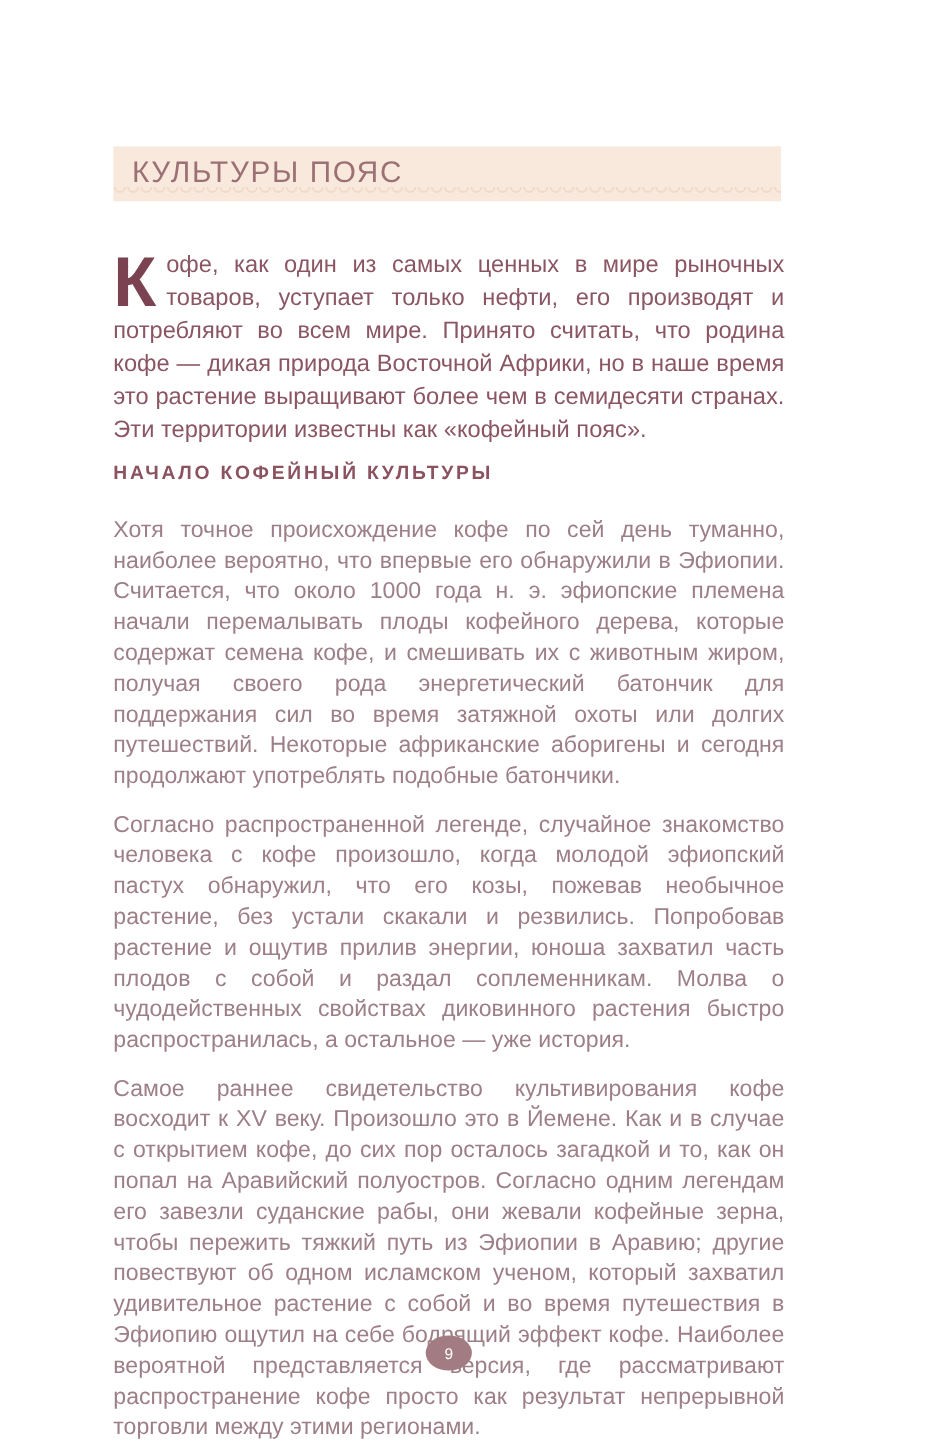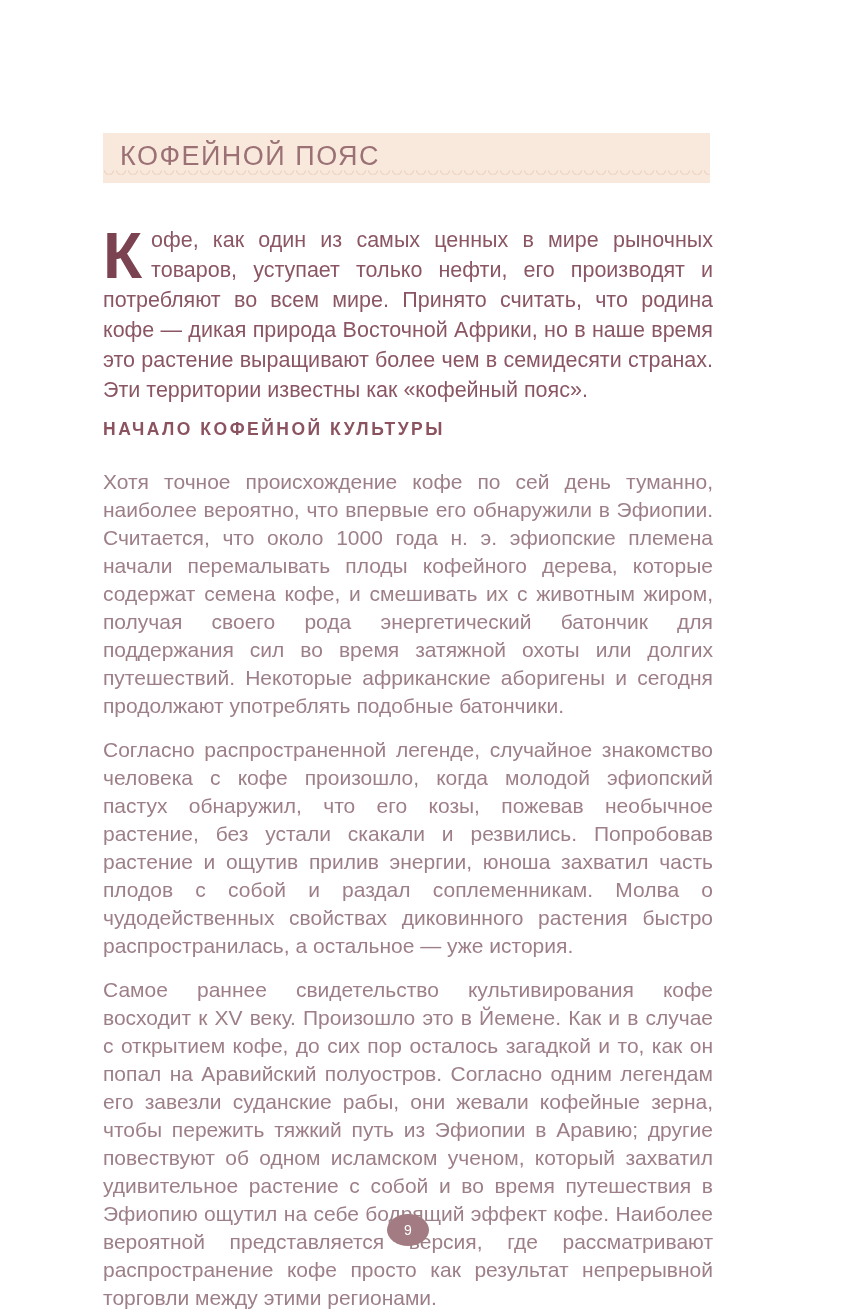--- a/index.html
+++ b/index.html
@@ -107,29 +107,29 @@
     color: #ffffff;
     font-size: 14px;
   }
 </style>
 </head>
 <body>
 
 <div class="page">
 
   <div class="banner">
-    <div class="banner-title">КОФЕЙНОЙ ПОЯС</div>
+    <div class="banner-title">КУЛЬТУРЫ ПОЯС</div>
     <div class="banner-scallop"></div>
   </div>
 
   <div class="intro">
     <span class="dropcap">К</span><span>офе, как один из самых ценных в мире рыночных товаров, уступает только нефти, его производят и потребляют во всем мире. Принято считать, что родина кофе — дикая природа Восточной Африки, но в наше время это растение выращивают более чем в семидесяти странах. Эти территории известны как «кофейный пояс».</span>
   </div>
 
-  <div class="section-heading">НАЧАЛО КОФЕЙНОЙ КУЛЬТУРЫ</div>
+  <div class="section-heading">НАЧАЛО КОФЕЙНЫЙ КУЛЬТУРЫ</div>
 
   <div class="body-text">
     <p>Хотя точное происхождение кофе по сей день туманно, наиболее вероятно, что впервые его обнаружили в Эфиопии. Считается, что около 1000 года н. э. эфиопские племена начали перемалывать плоды кофейного дерева, которые содержат семена кофе, и смешивать их с животным жиром, получая своего рода энергетический батончик для поддержания сил во время затяжной охоты или долгих путешествий. Некоторые африканские аборигены и сегодня продолжают употреблять подобные батончики.</p>
     <p>Согласно распространенной легенде, случайное знакомство человека с кофе произошло, когда молодой эфиопский пастух обнаружил, что его козы, пожевав необычное растение, без устали скакали и резвились. Попробовав растение и ощутив прилив энергии, юноша захватил часть плодов с собой и раздал соплеменникам. Молва о чудодейственных свойствах диковинного растения быстро распространилась, а остальное — уже история.</p>
     <p>Самое раннее свидетельство культивирования кофе восходит к XV веку. Произошло это в Йемене. Как и в случае с открытием кофе, до сих пор осталось загадкой и то, как он попал на Аравийский полуостров. Согласно одним легендам его завезли суданские рабы, они жевали кофейные зерна, чтобы пережить тяжкий путь из Эфиопии в Аравию; другие повествуют об одном исламском ученом, который захватил удивительное растение с собой и во время путешествия в Эфиопию ощутил на себе бодрящий эффект кофе. Наиболее вероятной представляется версия, где рассматривают распространение кофе просто как результат непрерывной торговли между этими регионами.</p>
   </div>
 
   <div class="page-number">
     <span>9</span>
   </div>

